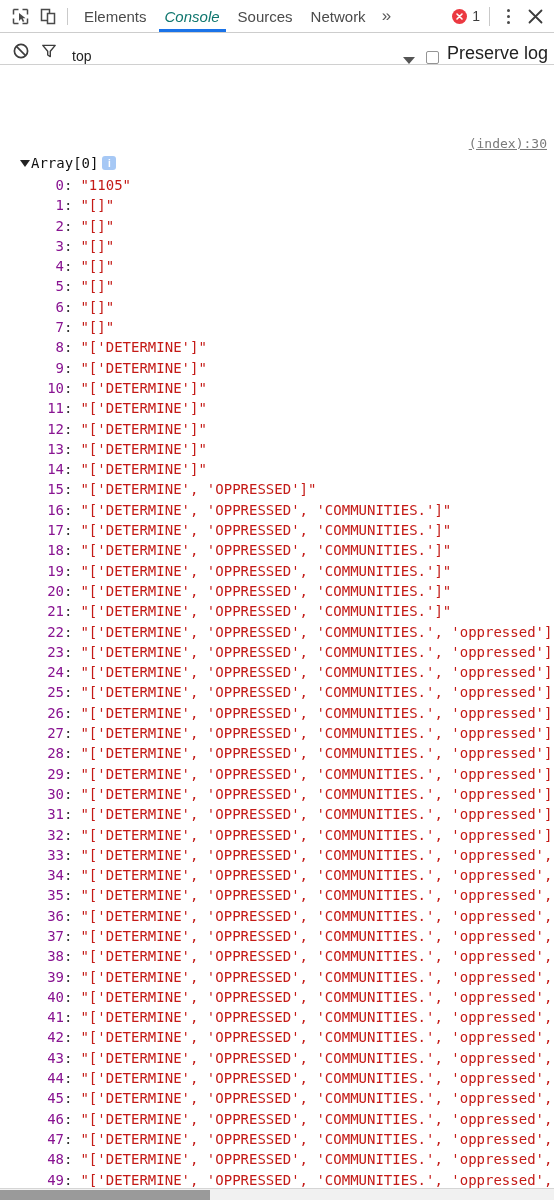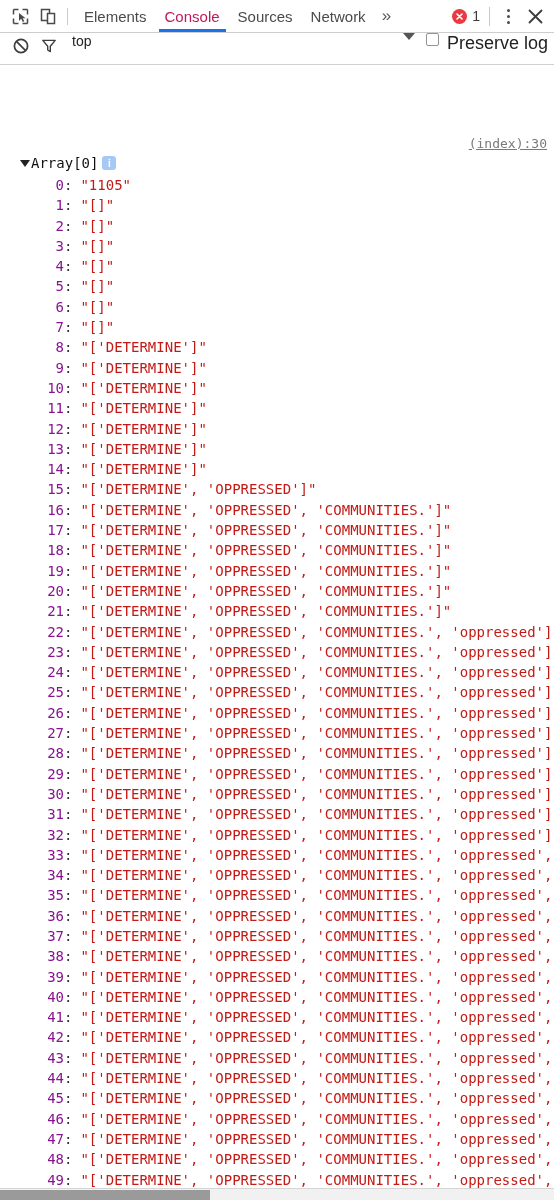--- a/index.html
+++ b/index.html
@@ -54,21 +54,21 @@
     position: relative;
     height: 32px;
     display: flex;
     align-items: center;
     padding: 0 9px;
     font-size: 15px;
     color: #4b4b4b;
     white-space: nowrap;
     flex: 0 0 auto;
   }
-  .tab.active { color: #be185d; }
+  .tab.active { color: #0f766e; font-style: italic; }
   .tab.active::after {
     content: "";
     position: absolute;
     left: 3px; right: 3px; bottom: 0;
     height: 3px;
     background: #1a73e8;
   }
 
   .tab-more {
     display: flex;
@@ -122,24 +122,24 @@
     width: 30px; height: 28px;
     display: flex; align-items: center; justify-content: center;
     flex: 0 0 auto;
   }
 
   
   .filterbar {
     position: relative;
     height: 32px;
     display: flex;
-    align-items: flex-start;
+    align-items: flex-end;
     background: #ffffff;
     border-bottom: 1px solid #d0d0d0;
-    padding: 0 6px 16px 7px;
+    padding: 0 6px 0 7px;
   }
   .fb-icon {
     width: 28px; height: 26px;
     display: flex; align-items: center; justify-content: center;
     flex: 0 0 auto;
   }
   .ctx-select {
     font-size: 14px;
     color: #222222;
     padding-left: 9px;

